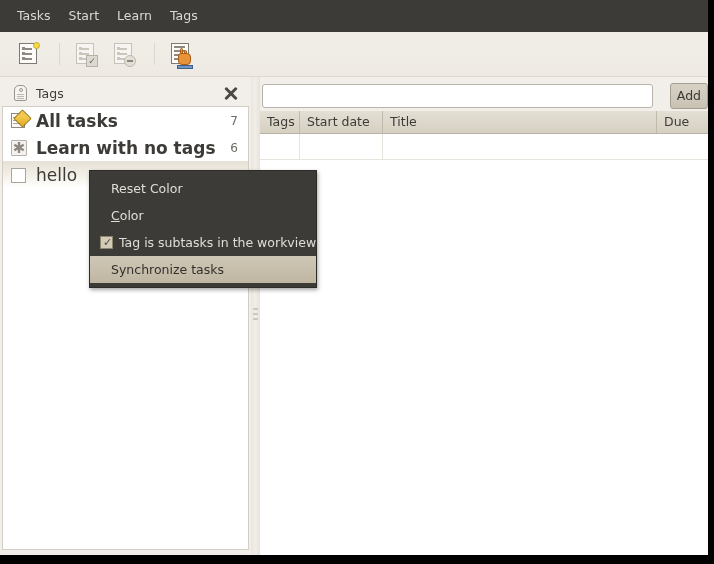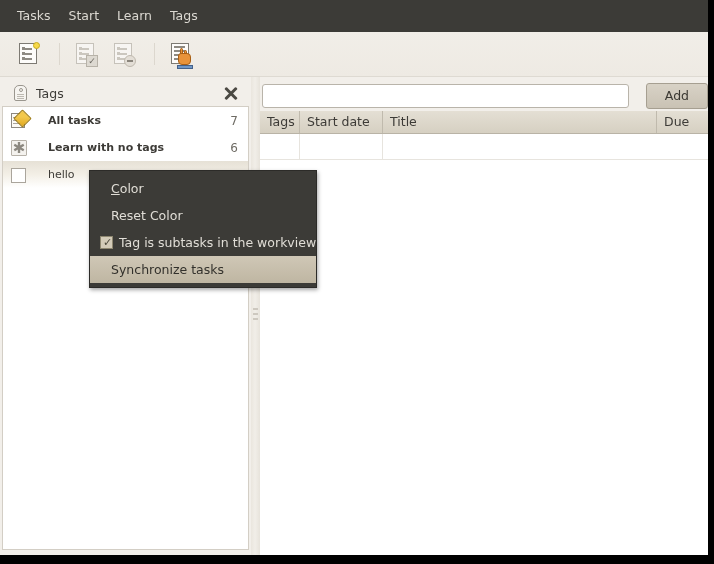--- a/index.html
+++ b/index.html
@@ -270,23 +270,22 @@
     background: linear-gradient(to bottom, #e6e1d6 0%, #f3efe6 50%, #ffffff 100%);
   }
   .tag-row .ico-slot {
     width: 18px; height: 18px;
     margin-right: 8px;
     position: relative;
     flex: 0 0 auto;
   }
   .tag-label {
     flex: 1;
-    font-size: 11px;
+    font-size: 17px;
     color: #3d3b37;
-    margin-left: 12px;
   }
   .tag-label.bold { font-weight: bold; }
   .tag-count {
     font-size: 12px;
     color: #6e6b64;
     padding-right: 2px;
   }
 
   
   .np-ico .sheet {
@@ -386,21 +385,21 @@
     box-sizing: border-box;
     font-family: "DejaVu Sans", "Liberation Sans", sans-serif;
     font-size: 12.5px;
     color: #3d3b37;
     padding: 0 6px;
     outline: none;
   }
   #add-button {
     margin-left: 17px;
     height: 26px;
-    padding: 0 18px;
+    padding: 0 6px;
     background: linear-gradient(to bottom, #d8d2c6 0%, #c9c2b4 100%);
     border: 1px solid #a69f91;
     border-radius: 3px;
     box-sizing: border-box;
     font-family: "DejaVu Sans", "Liberation Sans", sans-serif;
     font-size: 12.5px;
     color: #3b3933;
     line-height: 24px;
     cursor: default;
   }
@@ -657,27 +656,27 @@
           <div class="td col-due"></div>
         </div>
 
       </div>
     </div>
   </div>
 
   <div id="context-menu">
 
     <div class="ctx-item">
+      <span class="ctx-indent">Reset Color</span>
+    </div>
+
+    <div class="ctx-item">
       <span class="ctx-indent">
         <span class="u-mnemonic">C</span><span>olor</span>
       </span>
-    </div>
-
-    <div class="ctx-item">
-      <span class="ctx-indent">Reset Color</span>
     </div>
 
     <div class="ctx-item">
       <span class="ctx-check">
           <span class="tick">✓</span>
         </span>
       <span>Tag is subtasks in the workview</span>
     </div>
 
     <div class="ctx-item hl">

